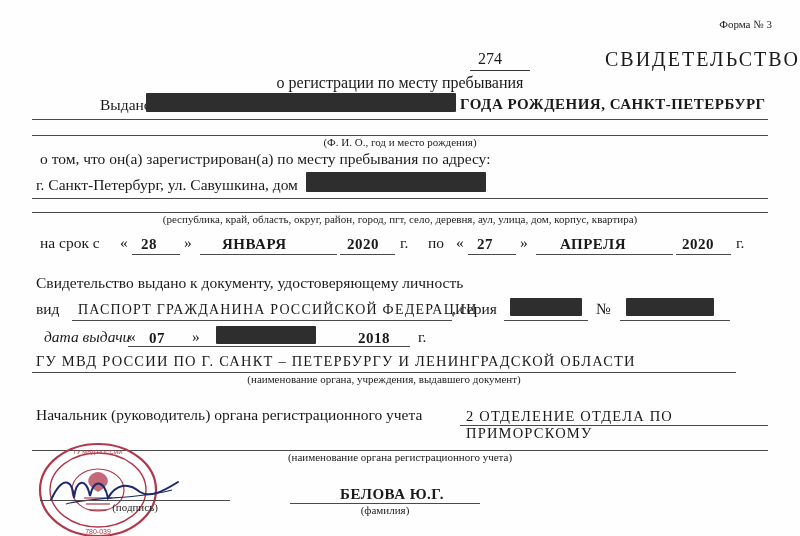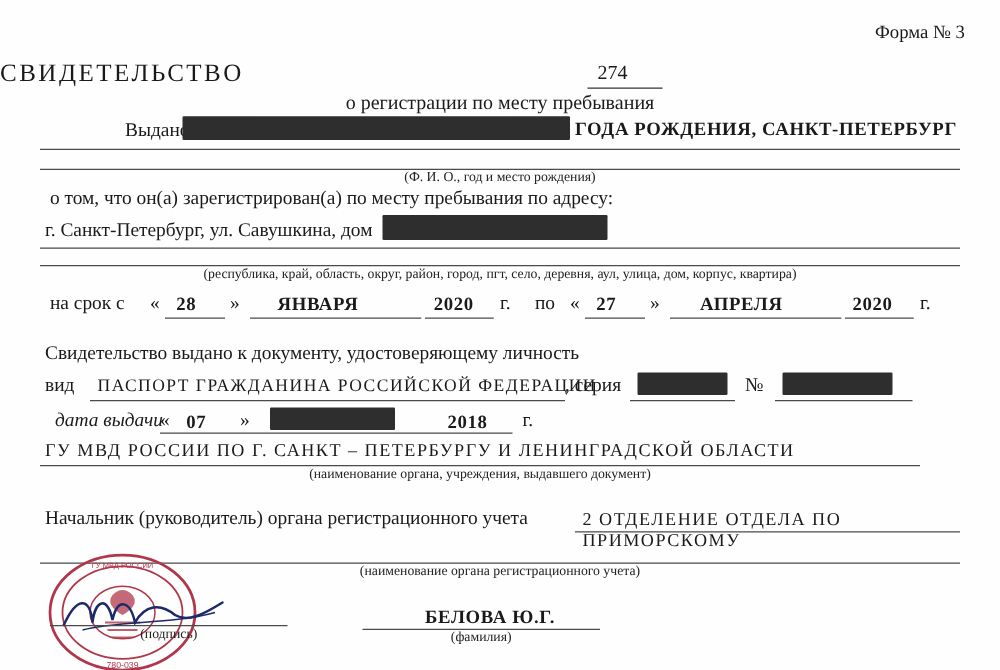--- a/index.html
+++ b/index.html
@@ -19,27 +19,27 @@
     position: absolute;
     left: 0; top: 0;
     width: 800px;
     height: 536px;
     background: #fefefe;
   }
   .abs { position: absolute; }
   .form-no {
     right: 28px;
     top: 18px;
-    font-size: 15px;
+    font-size: 11px;
     font-family: "Liberation Serif", serif;
   }
   .title {
     left: 0; right: 0;
     top: 48px;
-    text-align: left;
+    text-align: right;
     font-size: 20px;
     letter-spacing: 2px;
     font-family: "Liberation Serif", serif;
   }
   .title-num {
     left: 478px;
     top: 50px;
     font-size: 16px;
     font-family: "Liberation Serif", serif;
   }

